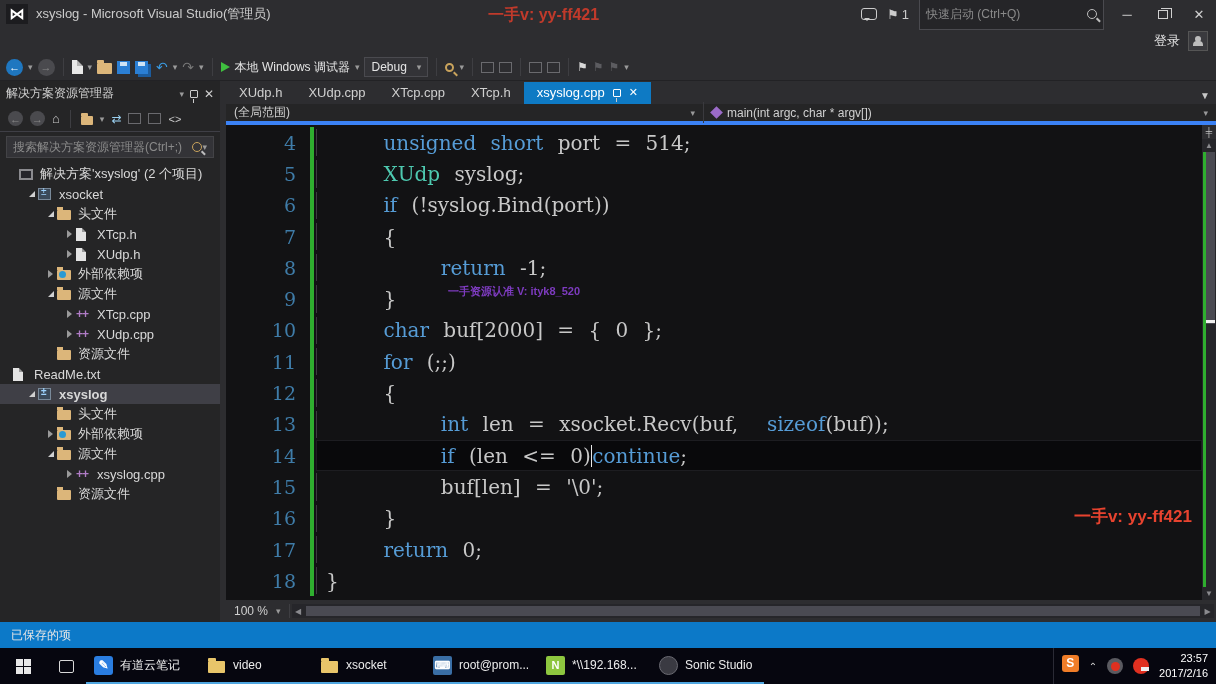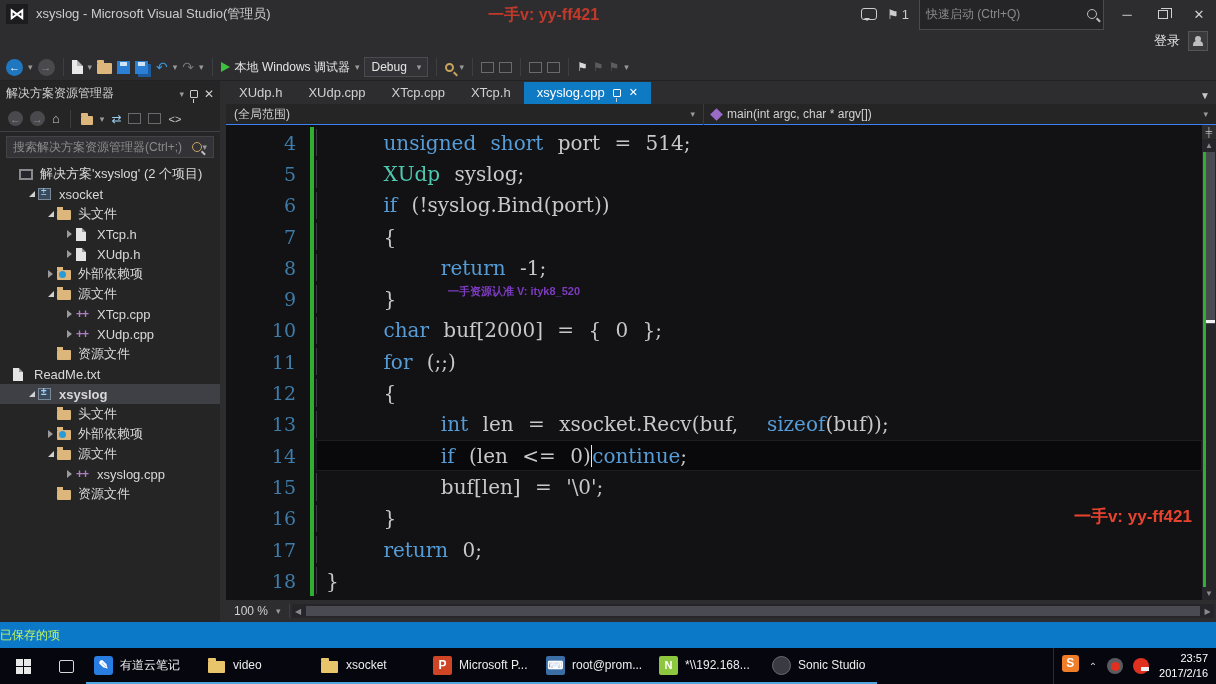--- a/index.html
+++ b/index.html
@@ -89,21 +89,21 @@
   .pin-ic { display:inline-block; width:8px; height:8px; border:1.5px solid #cccccc; border-radius:1px; position:relative; }
   .pin-ic::after { content:""; position:absolute; left:2px; top:8px; width:1.5px; height:4px; background:#cccccc; }
 
   
   .editor { flex:1; display:flex; flex-direction:column; min-width:0; background:#121214; }
   .tabbar { height:23px; background:#2d2d30; display:flex; align-items:flex-end; flex:0 0 auto; }
   .tab { padding:3px 13px 4px; font-size:13px; color:#d0d0d0; }
   .tab.active { background:#0e7ac4; color:#fff; display:flex; align-items:center; gap:8px; }
   .tab-overflow { margin-left:auto; color:#c8c8c8; font-size:10px; padding:0 6px 3px; }
   .tab-x { font-size:11px; }
-  .navbar { height:21px; background:#252526; border-bottom:1px solid #3b82f6; display:flex; align-items:center; flex:0 0 auto; font-size:12px; }
+  .navbar { height:21px; background:#252526; border-bottom:4px solid #3b82f6; display:flex; align-items:center; flex:0 0 auto; font-size:12px; }
   .scope-combo { width:478px; height:21px; display:flex; align-items:center; color:#d0d0d0; padding:0 8px; border-right:1px solid #3a3a3e; }
   .scope-combo .lbl { flex:1; }
   .member-combo { flex:1; height:21px; display:flex; align-items:center; gap:6px; color:#d0d0d0; padding:0 8px; }
   .cube { width:9px; height:9px; background:#9b6bc8; transform:rotate(45deg); flex:0 0 9px; }
   .member-combo .dd { margin-left:auto; }
 
   .code-wrap { flex:1; display:flex; min-height:0; position:relative; }
   .code-region { flex:1; position:relative; overflow:hidden; background:#121214; padding-top:2px; }
   .code-line { height:31.3px; display:flex; align-items:center; position:relative; }
   .ln { width:84px; flex:0 0 84px; text-align:right; padding-right:14px; color:#3f7ca8; font-family:"DejaVu Serif", serif; font-size:19px; }
@@ -129,21 +129,21 @@
   .vs-arrow.bottom { position:absolute; bottom:0; left:0; right:0; }
 
   
   .ebottom { height:22px; background:#2d2d30; display:flex; align-items:center; flex:0 0 auto; font-size:12px; color:#d0d0d0; }
   .zoomctl { display:flex; align-items:center; gap:8px; padding:0 8px; border-right:1px solid #3e3e42; }
   .hscroll { flex:1; height:14px; margin:0 2px; background:#26262a; display:flex; align-items:center; }
   .hs-arrow { width:13px; color:#8a8a8e; font-size:8px; text-align:center; }
   .hs-thumb { flex:1; height:10px; background:#4a4a52; margin:0 1px; }
 
   
-  .statusbar { height:26px; background:#0c79c8; color:#bef264; font-size:12px; display:flex; align-items:center; padding:0 0; flex:0 0 auto; }
+  .statusbar { height:26px; background:#0c79c8; color:#e5e5e5; font-size:12px; display:flex; align-items:center; padding:0 11px; flex:0 0 auto; }
   .sb-right { margin-left:auto; display:flex; }
   .sb-right span { width:88px; } .sb-right span:last-child { width:40px; text-align:right; }
 
   
   .taskbar { height:36px; background:#06060f; display:flex; align-items:stretch; flex:0 0 auto; }
   .start { width:46px; display:flex; align-items:center; justify-content:center; }
   .winlogo { width:15px; height:15px; display:grid; grid-template-columns:7px 7px; grid-template-rows:7px 7px; gap:1px; }
   .winlogo div { background:#e8e8e8; }
   .taskview { width:40px; display:flex; align-items:center; justify-content:center; }
   .tv-ic { width:15px; height:13px; border:1.6px solid #d8d8d8; border-radius:2px; }
@@ -574,24 +574,20 @@
         </div>
         <div class="tb-app">
           <span class="ai ai-folder"></span>
           <span class="lbl">video</span>
         </div>
         <div class="tb-app">
           <span class="ai ai-folder"></span>
           <span class="lbl">xsocket</span>
         </div>
         <div class="tb-app">
-          <span class="ai ai-ppt"></span>
-          <span class="lbl">Microsoft P...</span>
-        </div>
-        <div class="tb-app">
           <span class="ai ai-putty"></span>
           <span class="lbl">root@prom...</span>
         </div>
         <div class="tb-app">
           <span class="ai ai-npp"></span>
           <span class="lbl">*\\192.168...</span>
         </div>
         <div class="tb-app">
           <span class="ai ai-sonic"></span>
           <span class="lbl">Sonic Studio</span>

